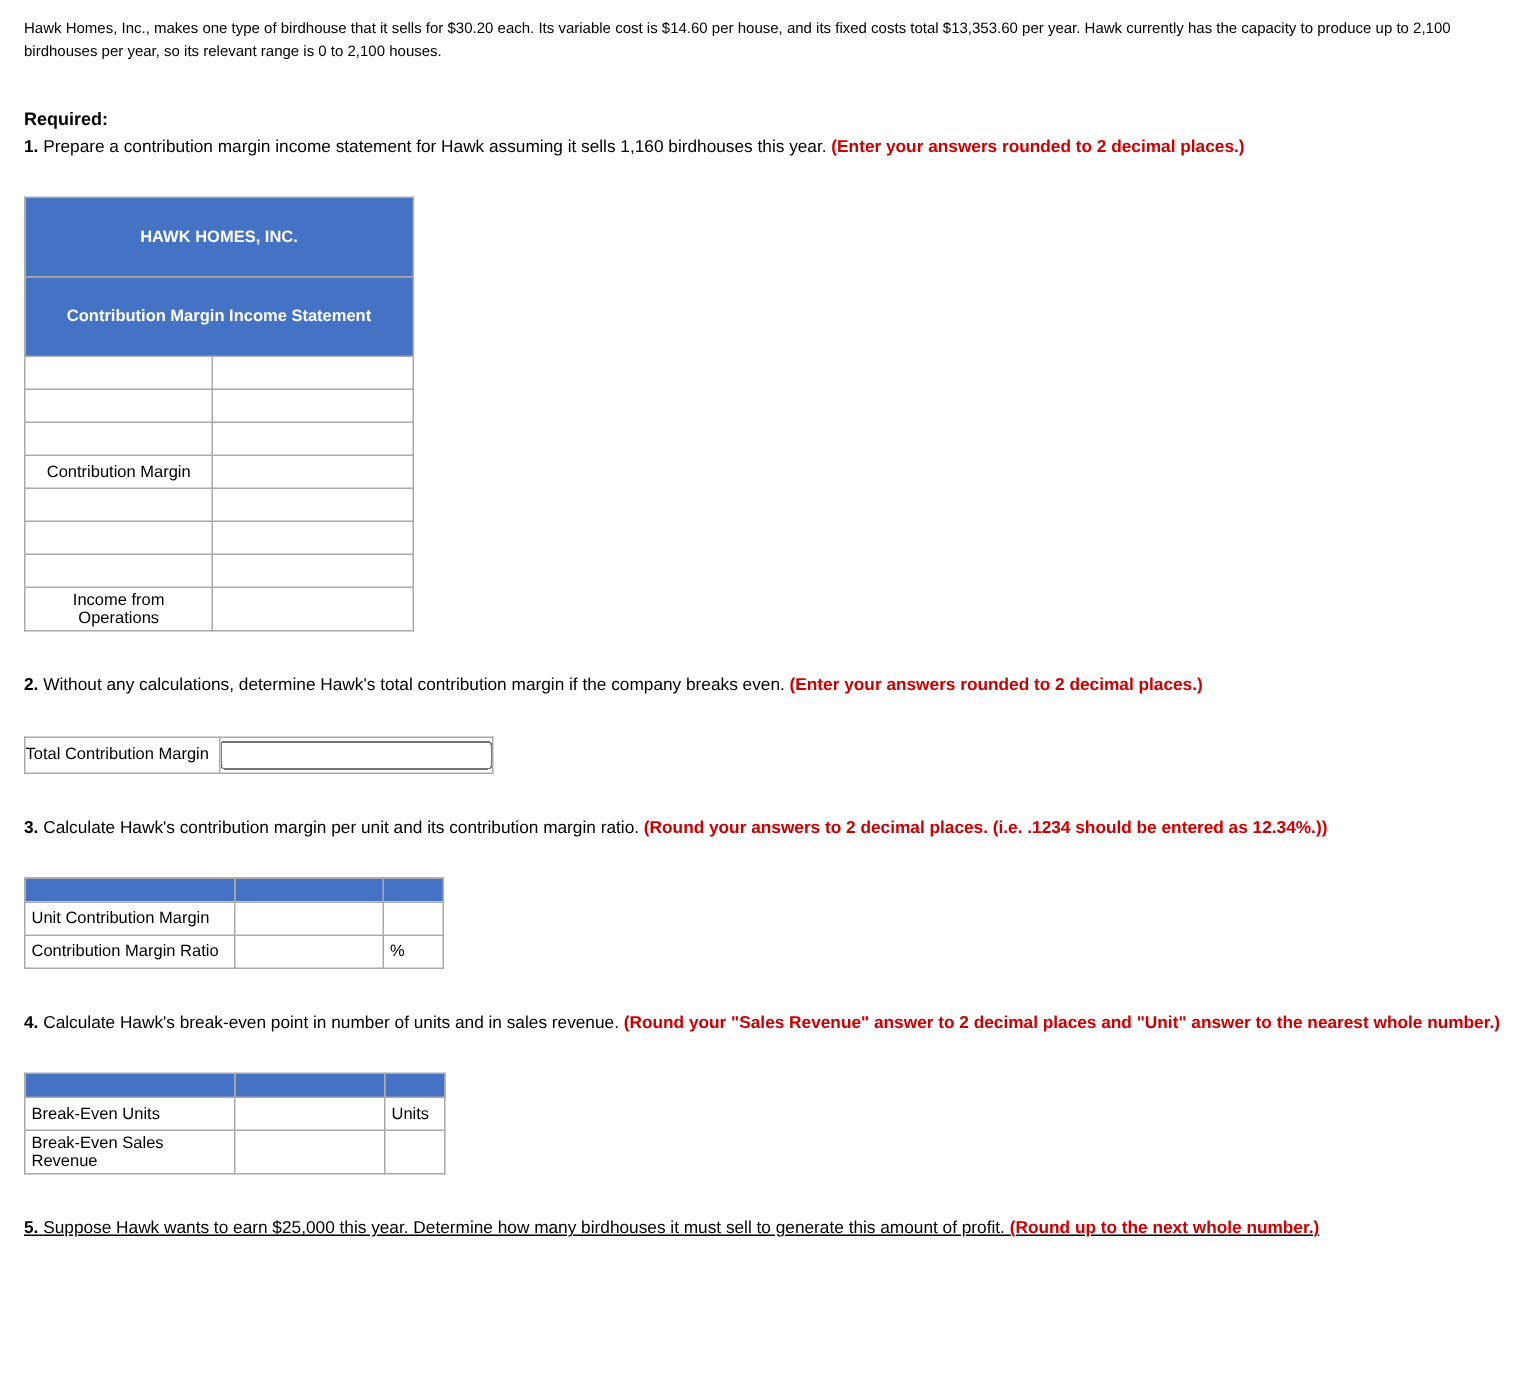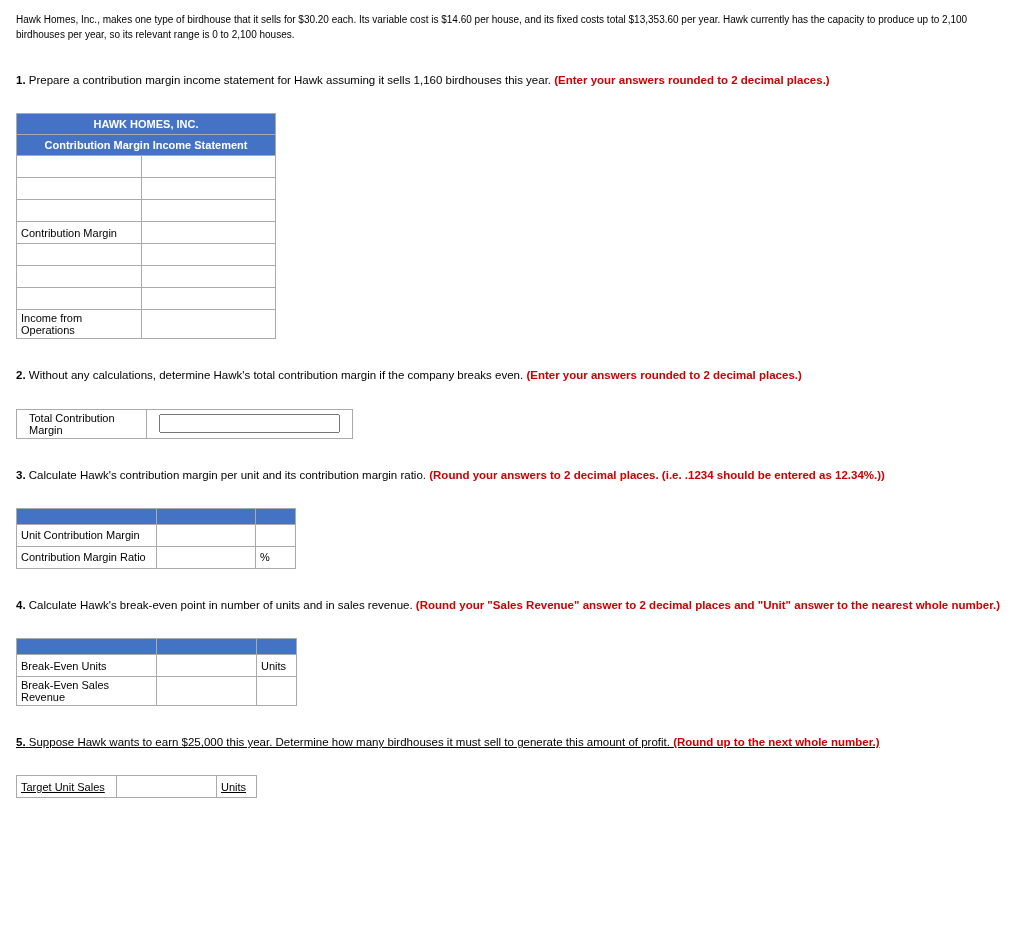--- a/index.html
+++ b/index.html
@@ -34,53 +34,54 @@
     }
     
     .income-table {
       border-collapse: collapse;
       width: 260px;
     }
     .income-table th {
       background-color: #4472C4;
       color: #fff;
       text-align: center;
-      padding: 4px 6px;
+      padding: 20px 6px;
       border: 1px solid #aaa;
       font-size: 11px;
     }
     .income-table td {
       border: 1px solid #aaa;
       padding: 2px 4px;
       font-size: 11px;
       height: 22px;
     }
     .income-table td.label-cell {
       background-color: #fff;
       min-width: 120px;
+      text-align: center;
     }
     .income-table td.input-cell {
       background-color: #fff;
       min-width: 80px;
     }
     .income-table input[type="text"] {
       border: none;
       outline: none;
       width: 100%;
       font-size: 11px;
       background: transparent;
     }
     
     .cm-table {
       border-collapse: collapse;
       width: 220px;
     }
     .cm-table td {
       border: 1px solid #aaa;
-      padding: 2px 12px;
+      padding: 2px 0;
       font-size: 11px;
       height: 22px;
     }
     .cm-table td.label-cell {
       background: #fff;
       min-width: 130px;
     }
     .cm-table td.input-cell {
       background: #fff;
       min-width: 80px;
@@ -189,20 +190,21 @@
     }
   </style>
 </head>
 <body>
 
 <div class="section">
   <p class="intro-text">Hawk Homes, Inc., makes one type of birdhouse that it sells for $30.20 each. Its variable cost is $14.60 per house, and its fixed costs total $13,353.60 per year. Hawk currently has the capacity to produce up to 2,100 birdhouses per year, so its relevant range is 0 to 2,100 houses.</p>
 </div>
 
 <div class="section">
+  <p class="required-label">Required:</p>
 
   <div style="margin-bottom:28px;">
     <p class="question-text">
       <span style="font-weight:bold;">1.</span>
       <span>Prepare a contribution margin income statement for Hawk assuming it sells 1,160 birdhouses this year.</span>
       <span class="red-bold">(Enter your answers rounded to 2 decimal places.)</span>
     </p>
     <br>
     <table class="income-table">
       <thead>
@@ -337,23 +339,14 @@
     </table>
   </div>
 
   <div style="margin-bottom:20px; margin-top:20px;text-decoration:underline;">
     <p class="question-text">
       <span style="font-weight:bold;">5.</span>
       <span>Suppose Hawk wants to earn $25,000 this year. Determine how many birdhouses it must sell to generate this amount of profit.</span>
       <span class="red-bold">(Round up to the next whole number.)</span>
     </p>
     <br>
-    <table class="tus-table">
-      <tbody>
-        <tr>
-          <td class="label-cell">Target Unit Sales</td>
-          <td class="input-cell"><input type="text" style=""></td>
-          <td class="unit-cell">Units</td>
-        </tr>
-      </tbody>
-    </table>
   </div>
 </div>
 
 </body></html>

